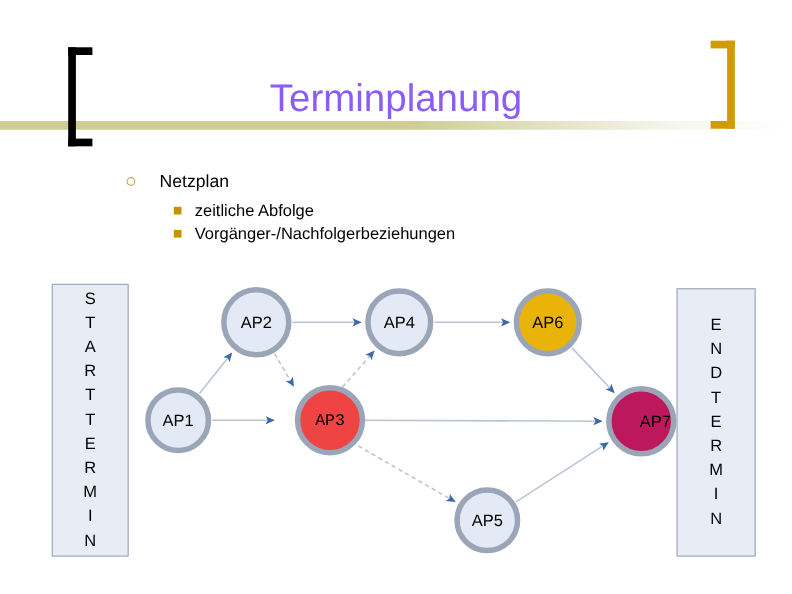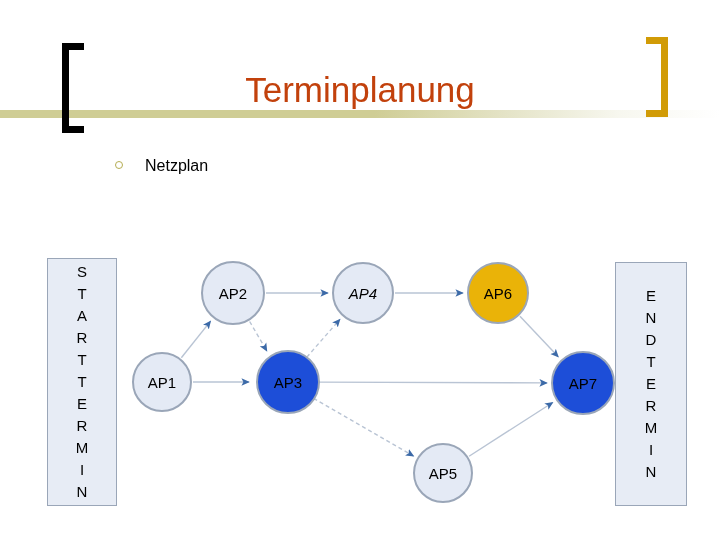--- a/index.html
+++ b/index.html
@@ -59,21 +59,21 @@
 
   
   .slide-title {
     position: absolute;
     left: 0;
     top: 68px;
     width: 720px;
     text-align: center;
     font-size: 35px;
     line-height: 44px;
-    color: #c2410c;
+    color: #8b5cf6;
     letter-spacing: 0px;
   }
 
   
   .bullets {
     position: absolute;
     left: 112px;
     top: 152px;
     width: 520px;
   }
@@ -156,21 +156,21 @@
     top: 262px;
     width: 72px;
     height: 244px;
   }
 
   
   .node {
     position: absolute;
     border-radius: 50%;
     background: #e4eaf5;
-    border: 2px solid #a16207;
+    border: 5px solid #a16207;
     box-sizing: border-box;
     display: flex;
     align-items: center;
     justify-content: center;
     font-size: 15px;
     color: #000000;
   }
 </style>
 </head>
 <body>
@@ -180,20 +180,30 @@
   <div class="deco-band"></div>
   <div class="bracket-left"></div>
   <div class="bracket-right"></div>
 
   <div class="slide-title">Terminplanung</div>
 
   <div class="bullets">
     <div class="bullet-l1">
       <span class="marker-circle"></span>
       <span>Netzplan</span>
+    </div>
+    <div class="sub-list">
+      <div class="bullet-l2">
+        <span class="marker-square"></span>
+        <span>zeitliche Abfolge</span>
+      </div>
+      <div class="bullet-l2">
+        <span class="marker-square"></span>
+        <span>Vorgänger-/Nachfolgerbeziehungen</span>
+      </div>
     </div>
   </div>
 
   <div class="term-box" id="box-start">
     <div class="vtext">
         <span>S</span>
         <span>T</span>
         <span>A</span>
         <span>R</span>
         <span>T</span>
@@ -239,30 +249,30 @@
       </g>
   </svg>
 
   <div id="node-layer">
       <div class="node" style="left: 132px; top: 352px; width: 60px; height: 60px; background: rgb(228, 234, 245); border-color: rgb(154, 166, 184); text-align: right;">
         <span>AP1</span>
       </div>
       <div class="node" style="left: 201px; top: 261px; width: 64px; height: 64px; background: rgb(228, 234, 245); border-color: rgb(154, 166, 184);">
         <span>AP2</span>
       </div>
-      <div class="node" style="left: 256px; top: 350px; width: 64px; height: 64px; background: #1d4ed8; border-color: rgb(154, 166, 184);">
+      <div class="node" style="left: 268px; top: 350px; width: 64px; height: 64px; background: #ef4444; border-color: rgb(154, 166, 184); font-family: Liberation Mono, monospace;">
         <span>AP3</span>
       </div>
-      <div class="node" style="left: 332px; top: 262px; width: 62px; height: 62px; background: rgb(228, 234, 245); border-color: rgb(154, 166, 184); font-style: italic;">
+      <div class="node" style="left: 332px; top: 262px; width: 62px; height: 62px; background: rgb(228, 234, 245); border-color: rgb(154, 166, 184);">
         <span>AP4</span>
       </div>
       <div class="node" style="left: 413px; top: 443px; width: 60px; height: 60px; background: rgb(228, 234, 245); border-color: rgb(154, 166, 184); justify-content: center;">
         <span>AP5</span>
       </div>
       <div class="node" style="left: 467px; top: 262px; width: 62px; height: 62px; background: #eab308; border-color: rgb(154, 166, 184);">
         <span>AP6</span>
       </div>
-      <div class="node" style="left: 551px; top: 351px; width: 64px; height: 64px; background: #1d4ed8; border-color: rgb(154, 166, 184);">
+      <div class="node" style="left: 551px; top: 351px; width: 64px; height: 64px; background: #be185d; border-color: rgb(154, 166, 184); justify-content: flex-end;">
         <span>AP7</span>
       </div>
     </div>
 
 </div>
 
 </body></html>

